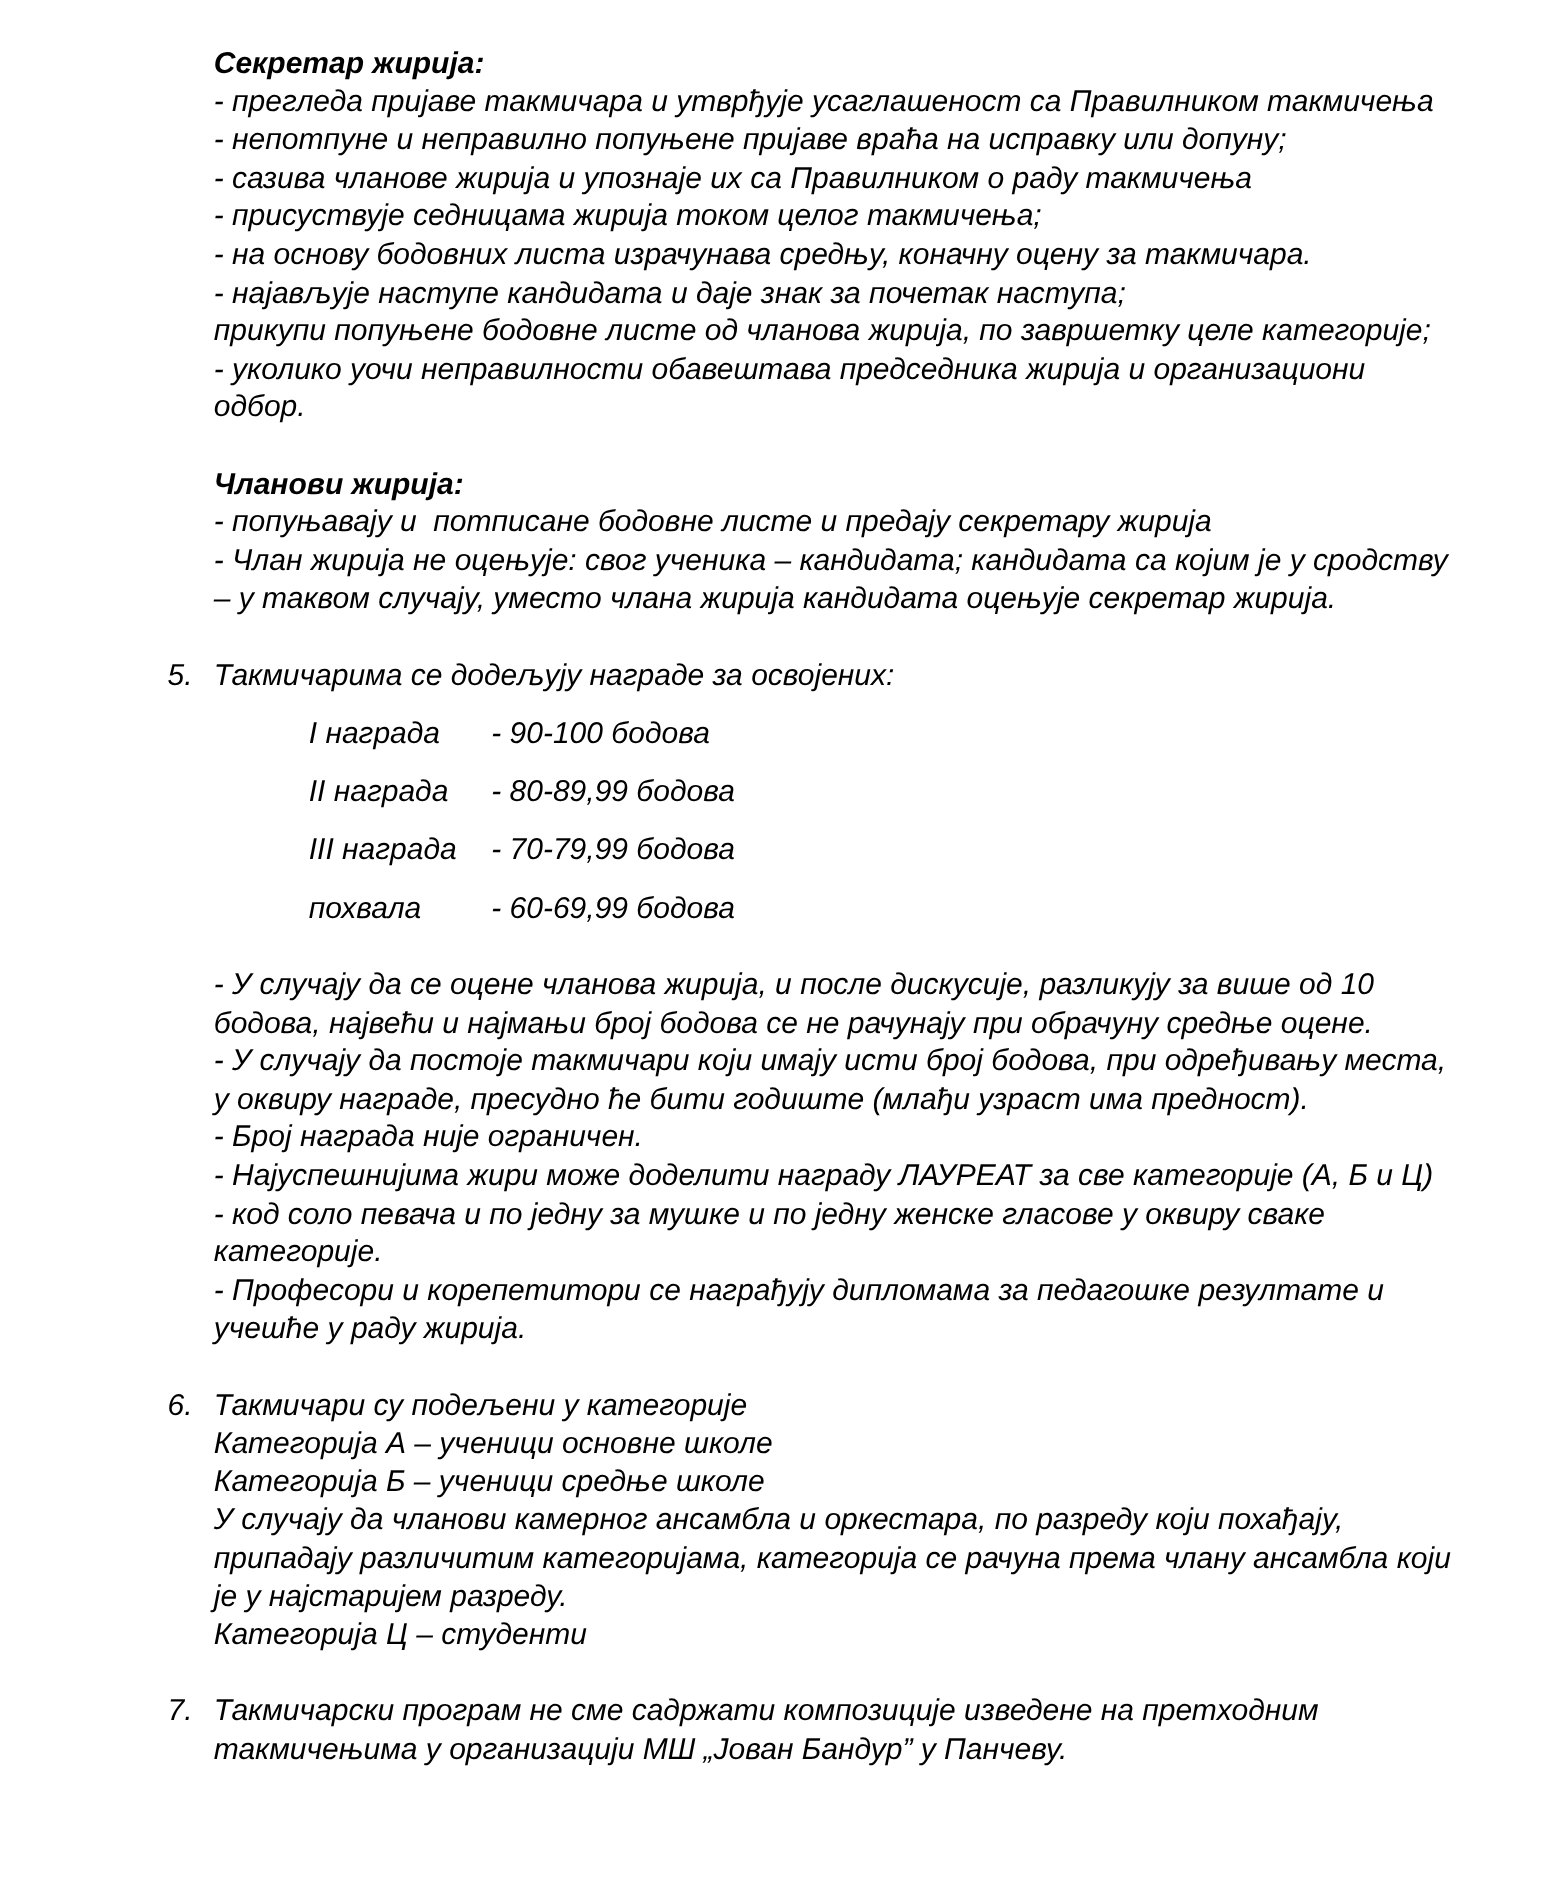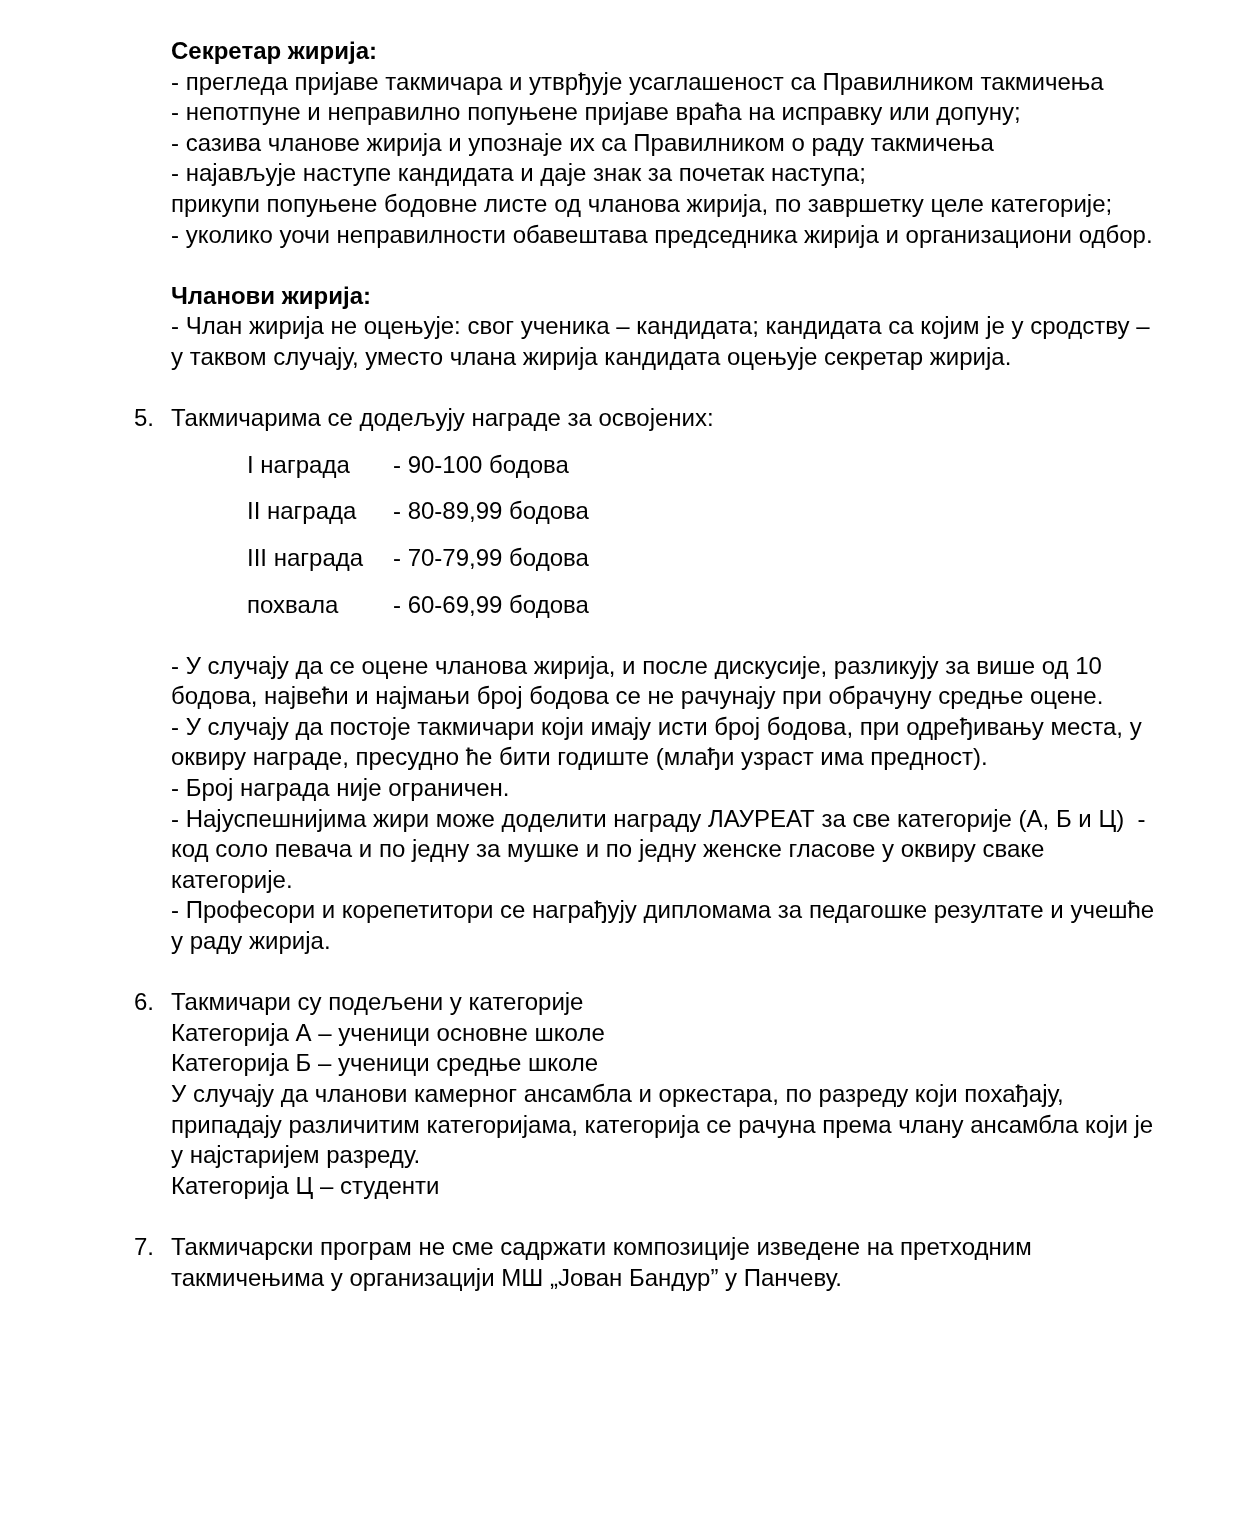--- a/index.html
+++ b/index.html
@@ -16,20 +16,21 @@
     font-size: 24px;
     line-height: 30.6px;
     color: #000000;
     overflow: hidden;
   }
   .content {
     position: absolute;
     top: 36px;
     left: 171px;
     width: 995px;
+    font-style: italic;
   }
   .block {
     margin: 0 0 30.6px 0;
   }
   p {
     margin: 0;
     white-space: pre-wrap;
   }
   .heading {
     font-weight: bold;
@@ -56,27 +57,30 @@
 <body>
 
 <div class="page">
   <div class="content">
 
     <section class="block">
       <p class="heading">Секретар жирија:</p>
       <p>- прегледа пријаве такмичара и утврђује усаглашеност са Правилником такмичења</p>
       <p>- непотпуне и неправилно попуњене пријаве враћа на исправку или допуну;</p>
       <p>- сазива чланове жирија и упознаје их са Правилником о раду такмичења</p>
+      <p>- присуствује седницама жирија током целог такмичења;</p>
+      <p>- на основу бодовних листа израчунава средњу, коначну оцену за такмичара.</p>
       <p>- најављује наступе кандидата и даје знак за почетак наступа;</p>
       <p>прикупи попуњене бодовне листе од чланова жирија, по завршетку целе категорије;</p>
       <p>- уколико уочи неправилности обавештава председника жирија и организациони одбор.</p>
     </section>
 
     <section class="block">
       <p class="heading">Чланови жирија:</p>
+      <p>- попуњавају и  потписане бодовне листе и предају секретару жирија</p>
       <p>- Члан жирија не оцењује: свог ученика – кандидата; кандидата са којим је у сродству – у таквом случају, уместо члана жирија кандидата оцењује секретар жирија.</p>
     </section>
 
     <section class="block numbered">
       <span class="num">5.</span>
       <p>Такмичарима се додељују награде за освојених:</p>
       <div class="award-row">
         <span class="award-label">I награда</span><span>- 90-100 бодова</span>
       </div>
       <div class="award-row">

